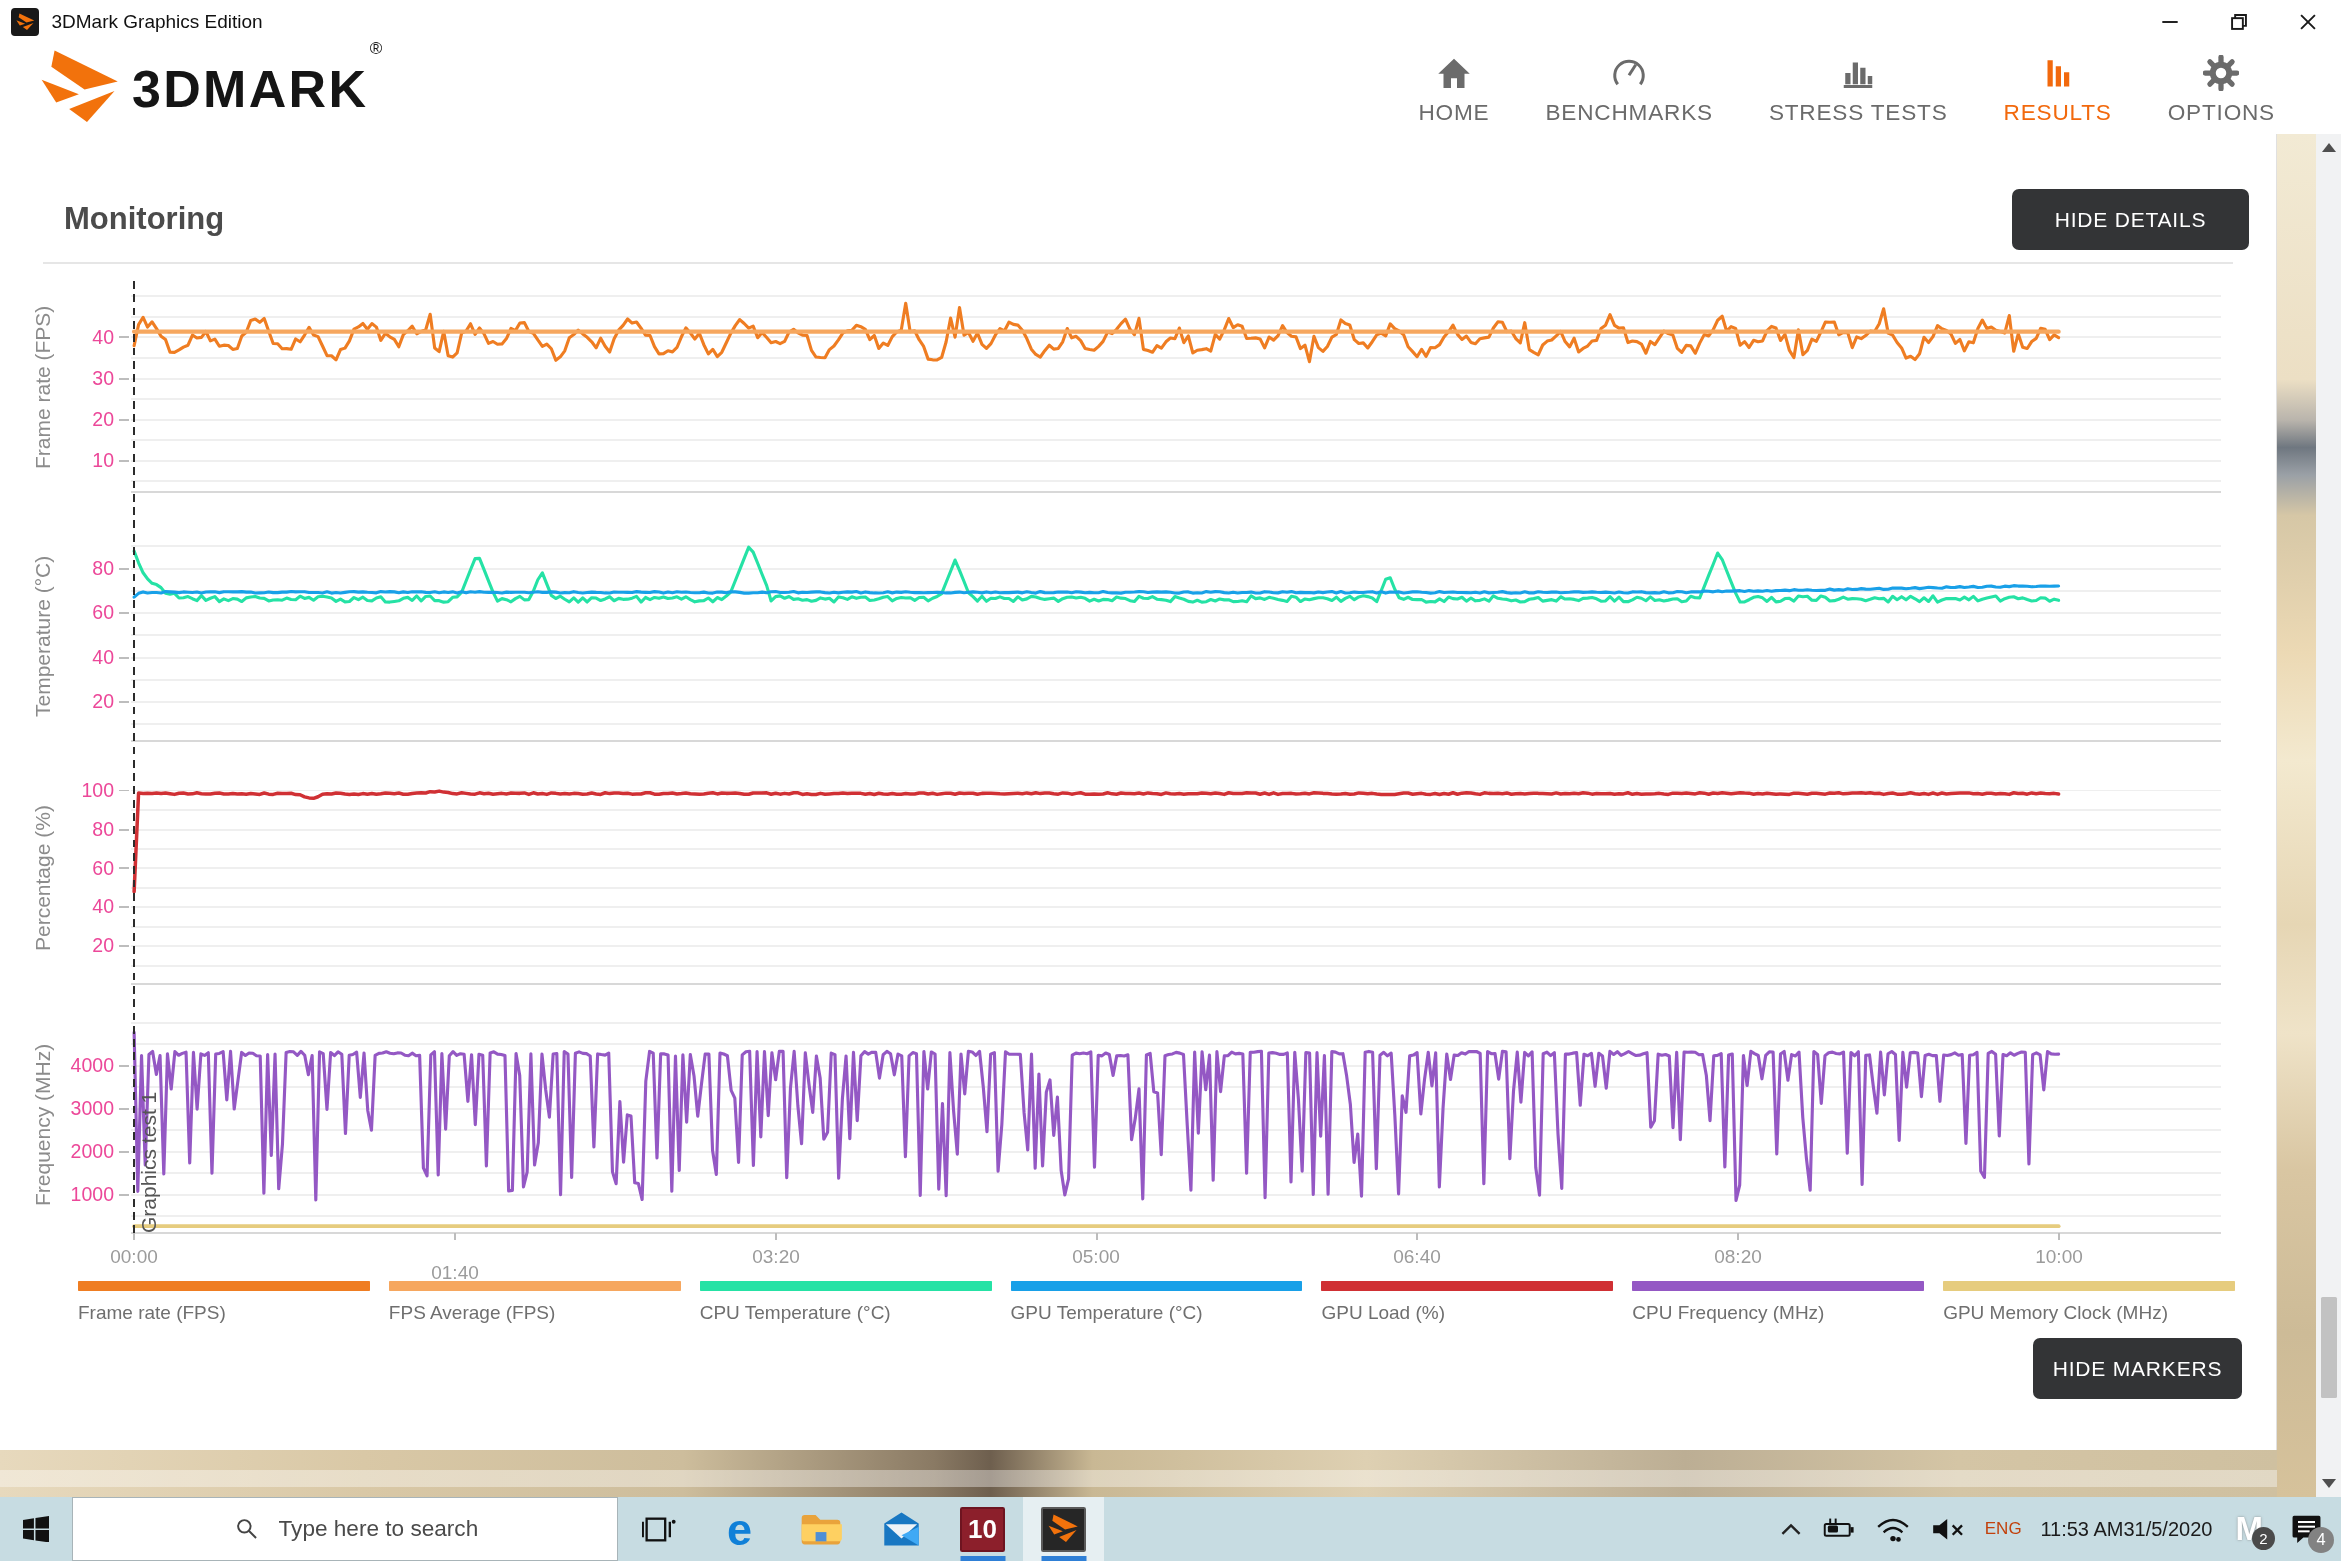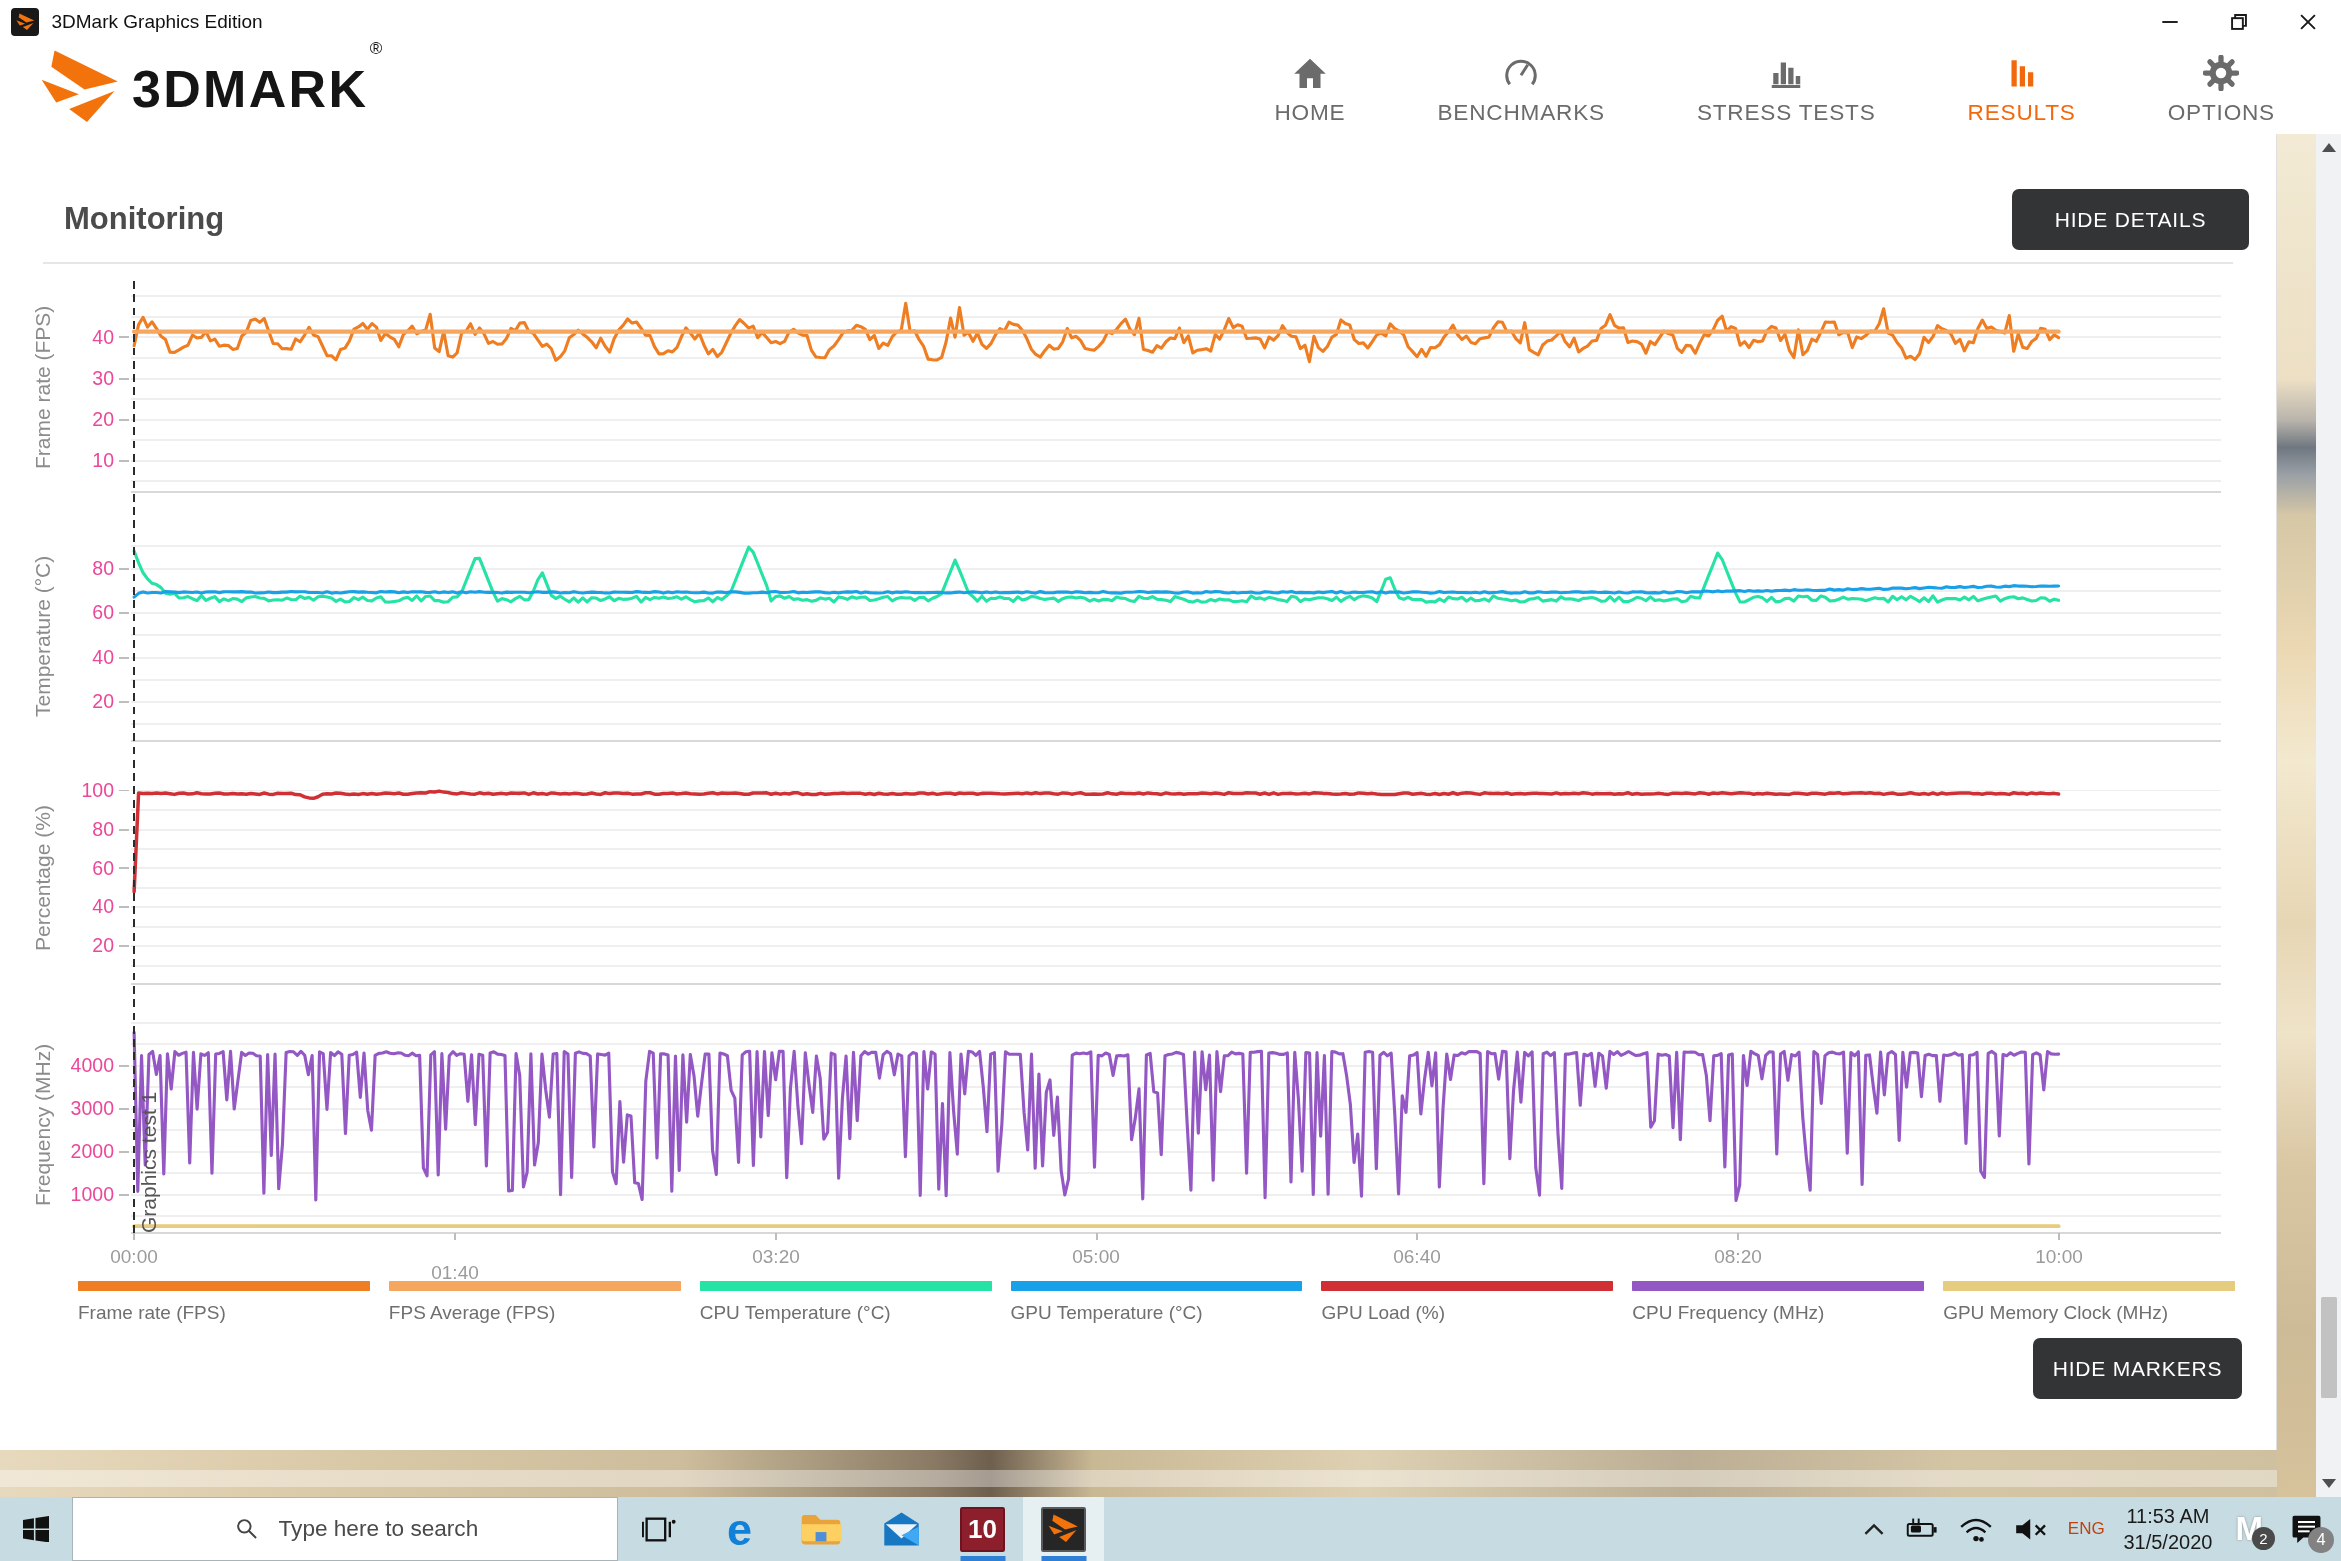--- a/index.html
+++ b/index.html
@@ -11,21 +11,21 @@
   .titleicon{width:28px;height:28px;background:#191919;border-radius:3.9px;display:flex;align-items:center;justify-content:center}
   .apptitle{margin-left:12.5px;font-size:19px;color:#111}
   .wincontrols{margin-left:auto;display:flex;height:100%}
   .winbtn{width:69px;height:100%;display:flex;align-items:center;justify-content:center}
 
   
   .navbar{position:absolute;top:44px;left:0;right:0;height:91px;background:#fff;border-bottom:1.6px solid #e3e3e3;display:flex;align-items:center}
   .brand{display:flex;align-items:center;padding-left:40px;gap:11px}
   .brandtext{font-size:52px;font-weight:700;letter-spacing:2.3px;color:#151515}
   .brandreg{font-size:17px;vertical-align:top;position:relative;top:-20px;left:1.6px;font-weight:400}
-  .navitems{margin-left:auto;display:flex;align-items:center;gap:92px;padding-right:67px}
+  .navitems{margin-left:auto;display:flex;align-items:center;gap:56px;padding-right:67px}
   .nav-item{display:flex;flex-direction:column;align-items:center;gap:9.4px;color:#6b6b6b;cursor:pointer}
   .nav-item.active{color:#f2690d}
   .nav-label{font-size:22.6px;letter-spacing:0.8px}
   .nav-icon{height:39px;display:flex;align-items:flex-end}
 
   
   .content{position:absolute;top:134px;left:0;width:2277px;height:1316px;background:#fff;border-right:0.8px solid #e0e0e0}
   .mon-title{position:absolute;left:64px;top:67px;font-size:31px;font-weight:700;color:#4b4b4b}
   .btn-dark{position:absolute;background:#333436;color:#fff;border:none;border-radius:7px;font-size:21px;letter-spacing:0.8px;font-family:"Liberation Sans",sans-serif;display:flex;align-items:center;justify-content:center;cursor:pointer}
   .hide-details{top:55px;right:27px;width:237px;height:61px}
@@ -72,21 +72,21 @@
   .appbtn{width:81px}
   .underline{position:absolute;bottom:0;left:50%;transform:translateX(-50%);width:45px;height:4.7px;background:#2e7fd6}
   .appbtn.activeapp{background:rgba(255,255,255,.55)}
   .tile{width:45px;height:45px;display:flex;align-items:center;justify-content:center;border-radius:2.3px}
   .tile-10{background:#8c1f2b;border:2.3px solid #6e1420;color:#fff;font-size:26px;font-weight:700}
   .tile-3dm{background:#262626;border:2.3px solid #5a5a5a}
   .edge-e{font-size:45px;font-weight:700;color:#1080d8;line-height:1}
   .tray{margin-left:auto;display:flex;align-items:stretch;padding-right:6.2px}
   .tray .tb-btn{padding:0 9.4px}
   .eng{font-size:17px;color:#c2410c}
-  .clock{display:flex;flex-direction:column;align-items:center;justify-content:center;font-size:20px;color:#1b1b1b;line-height:26px;padding:0 11px}
+  .clock{display:flex;flex-direction:row;align-items:center;justify-content:center;font-size:20px;color:#1b1b1b;line-height:26px;padding:0 11px}
   .traym{font-size:33px;font-weight:700;color:#fff;text-shadow:0 0 2.3px rgba(120,120,120,.8)}
   .badge{position:absolute;border-radius:50%;color:#fff;display:flex;align-items:center;justify-content:center}
   .badge-2{width:23.4px;height:23.4px;right:1.6px;bottom:11px;background:#4a4a4a;font-size:15px}
   .badge-4{width:26.5px;height:26.5px;right:1.6px;bottom:7.8px;background:#828282;font-size:16.4px}
 </style>
 </head>
 <body>
 
 <div class="titlebar">
   <div class="titleicon">

